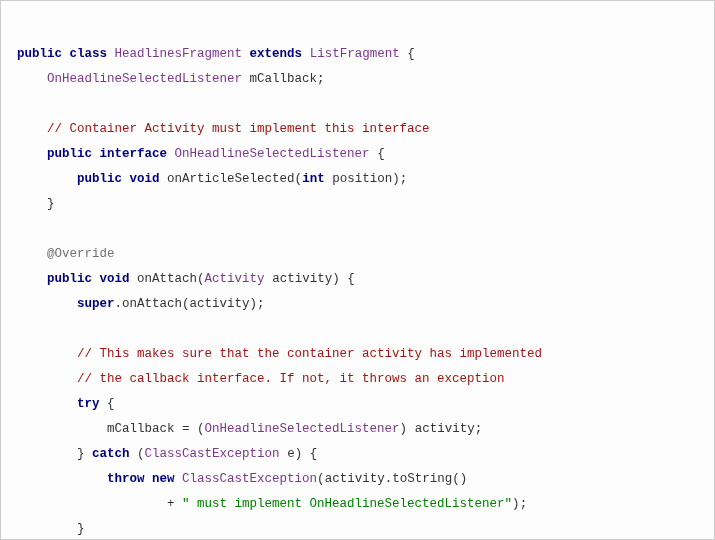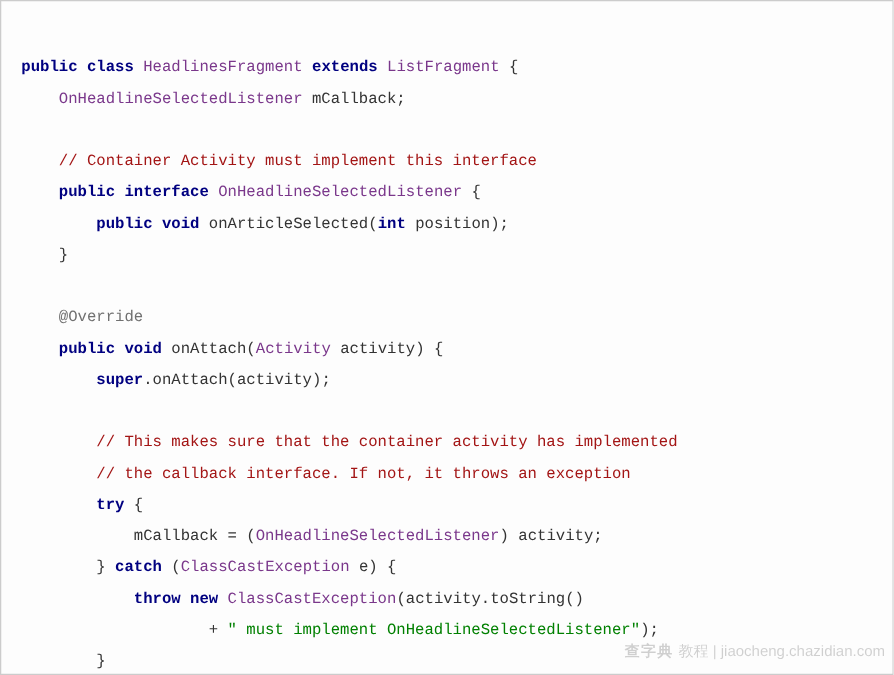--- a/index.html
+++ b/index.html
@@ -70,14 +70,13 @@
         <span class="kw">try</span> <span class="pun">{</span>
             <span class="id">mCallback</span><span class="pun"> = </span><span class="pun">(</span><span class="type">OnHeadlineSelectedListener</span><span class="pun">)</span> <span class="id">activity</span><span class="pun">;</span>
         <span class="pun">}</span> <span class="kw">catch</span> <span class="pun">(</span><span class="type">ClassCastException</span> <span class="id">e</span><span class="pun">)</span> <span class="pun">{</span>
             <span class="kw">throw</span> <span class="kw">new</span> <span class="type">ClassCastException</span><span class="pun">(</span><span class="id">activity</span>.<span class="func">toString</span><span class="pun">(</span><span class="pun">)</span>
                     <span class="pun">+ </span><span class="str">" must implement OnHeadlineSelectedListener"</span><span class="pun">)</span><span class="pun">;</span>
         <span class="pun">}</span>
     
 
     
 
-<div class="watermark"><b>查字典</b><span>教程 | jiaocheng.chazidian.com</span></div>
 </div>
 
 </body></html>

